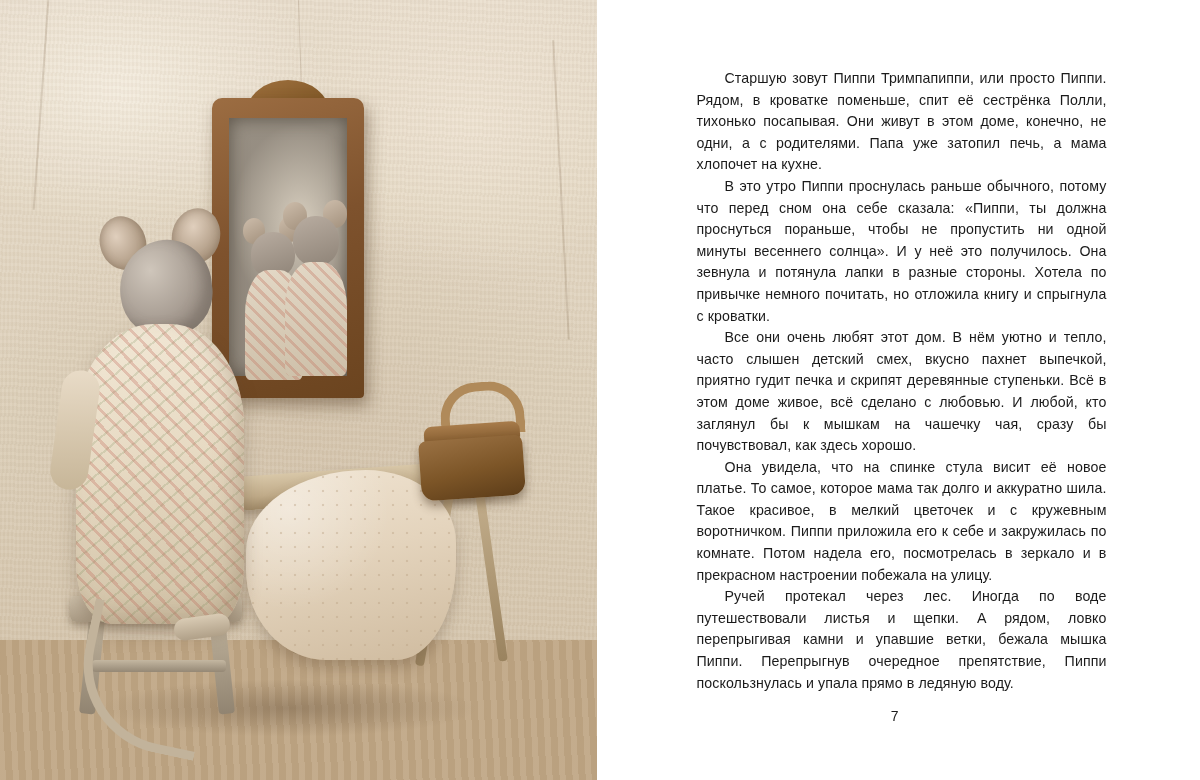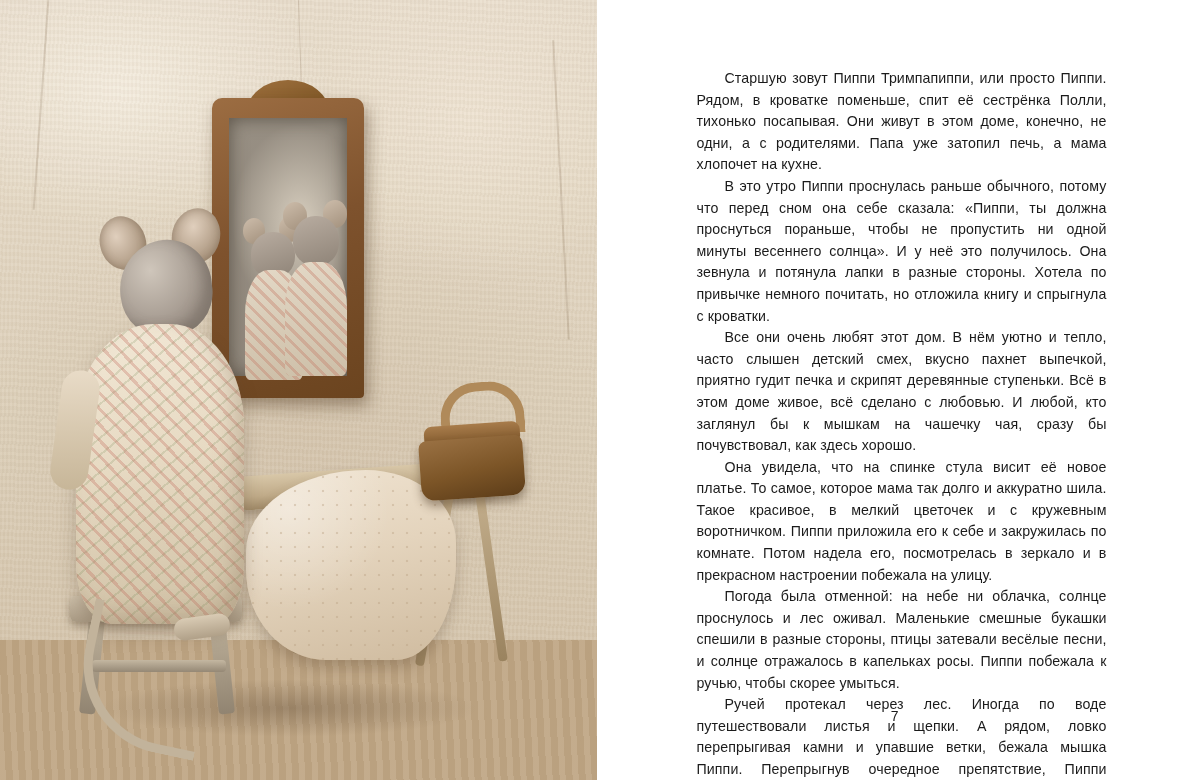--- a/index.html
+++ b/index.html
@@ -382,20 +382,19 @@
   </div>
 
   <div class="gutter"></div>
 
   <div class="text-page">
     <div class="text-col">
       <p>Старшую зовут Пиппи Тримпапиппи, или просто Пиппи. Рядом, в кроватке поменьше, спит её сестрёнка Полли, тихонько посапывая. Они живут в этом доме, конечно, не одни, а с родителями. Папа уже затопил печь, а мама хлопочет на кухне.</p>
       <p>В это утро Пиппи проснулась раньше обычного, потому что перед сном она себе сказала: «Пиппи, ты должна проснуться пораньше, чтобы не пропустить ни одной минуты весеннего солнца». И у неё это получилось. Она зевнула и потянула лапки в разные стороны. Хотела по привычке немного почитать, но отложила книгу и спрыгнула с кроватки.</p>
       <p>Все они очень любят этот дом. В нём уютно и тепло, часто слышен детский смех, вкусно пахнет выпечкой, приятно гудит печка и скрипят деревянные ступеньки. Всё в этом доме живое, всё сделано с любовью. И любой, кто заглянул бы к мышкам на чашечку чая, сразу бы почувствовал, как здесь хорошо.</p>
       <p>Она увидела, что на спинке стула висит её новое платье. То самое, которое мама так долго и аккуратно шила. Такое красивое, в мелкий цветочек и с кружевным воротничком. Пиппи приложила его к себе и закружилась по комнате. Потом надела его, посмотрелась в зеркало и в прекрасном настроении побежала на улицу.</p>
-      <p>Погода была отменной: на небе ни облачка, солнце проснулось и лес оживал. Маленькие смешные букашки спешили в разные стороны, птицы затевали весёлые песни, и солнце отражалось в капельках росы. Пиппи побежала к ручью, чтобы скорее умыться.</p>
       <p>Ручей протекал через лес. Иногда по воде путешествовали листья и щепки. А рядом, ловко перепрыгивая камни и упавшие ветки, бежала мышка Пиппи. Перепрыгнув очередное препятствие, Пиппи поскользнулась и упала прямо в ледяную воду.</p>
 
     </div>
     <div class="page-number">7</div>
   </div>
 
 </div>
 
 </body></html>

